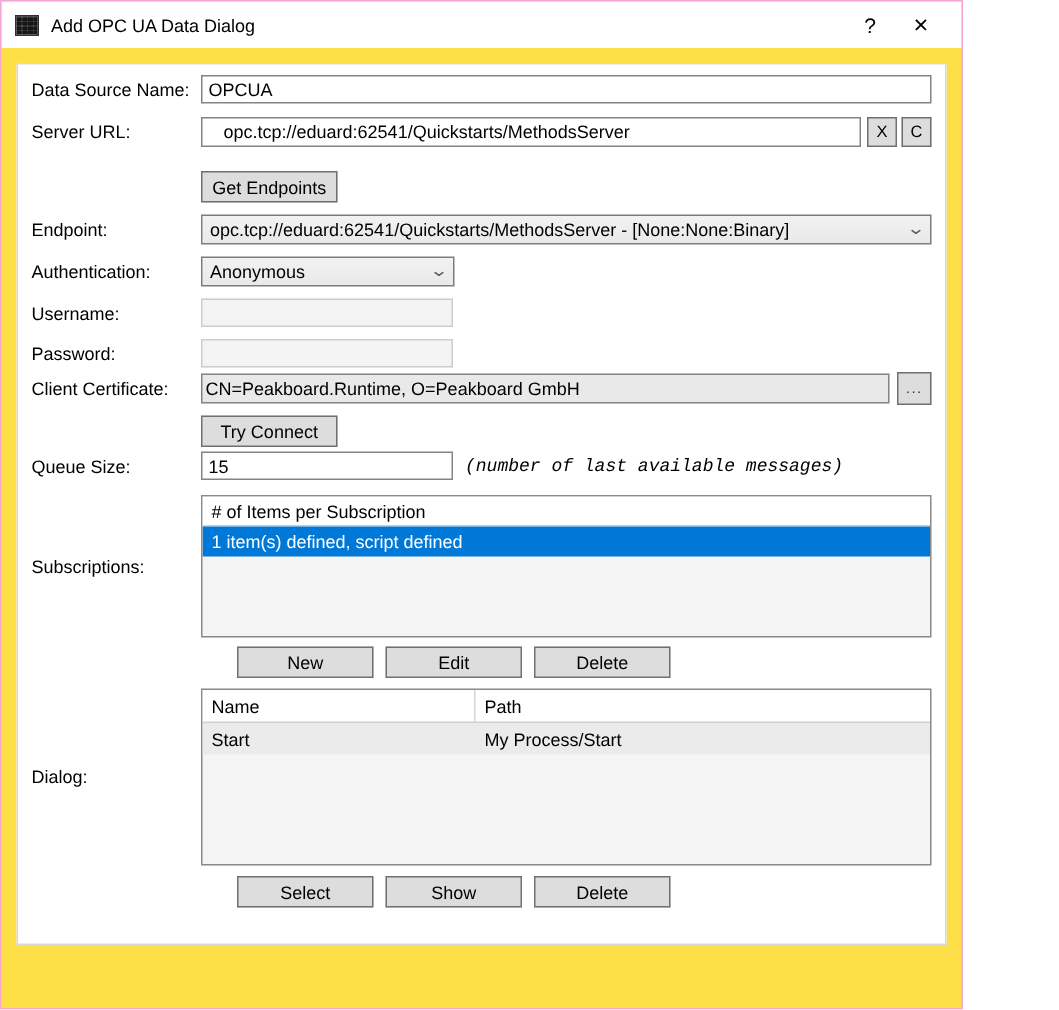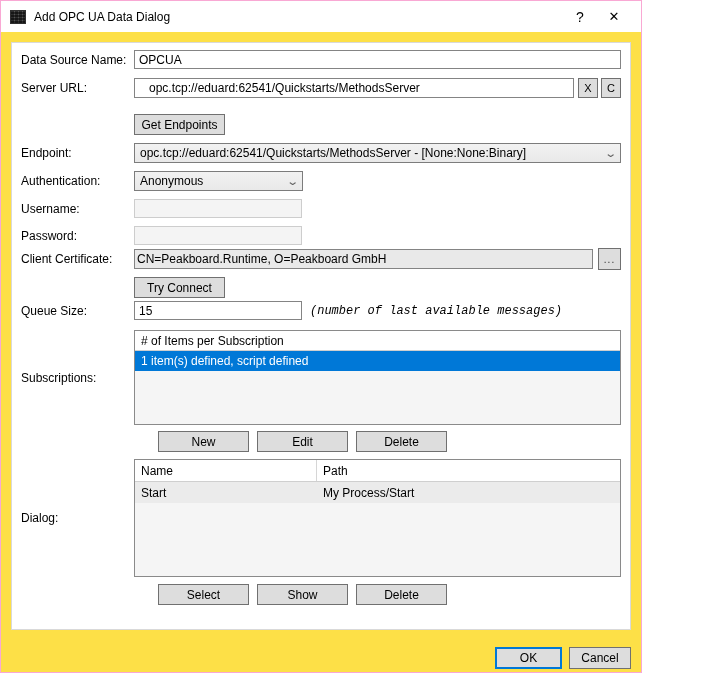--- a/index.html
+++ b/index.html
@@ -213,18 +213,14 @@
     </div>
 
     <div class="btn-row">
       <button class="btn btn-90">Select</button>
       <button class="btn btn-90">Show</button>
       <button class="btn btn-90">Delete</button>
     </div>
 
   </div>
 
-  <div class="footer">
-    <button class="btn btn-ok">OK</button>
-    <button class="btn btn-cancel">Cancel</button>
-  </div>
 
 </div>
 
 </body></html>

